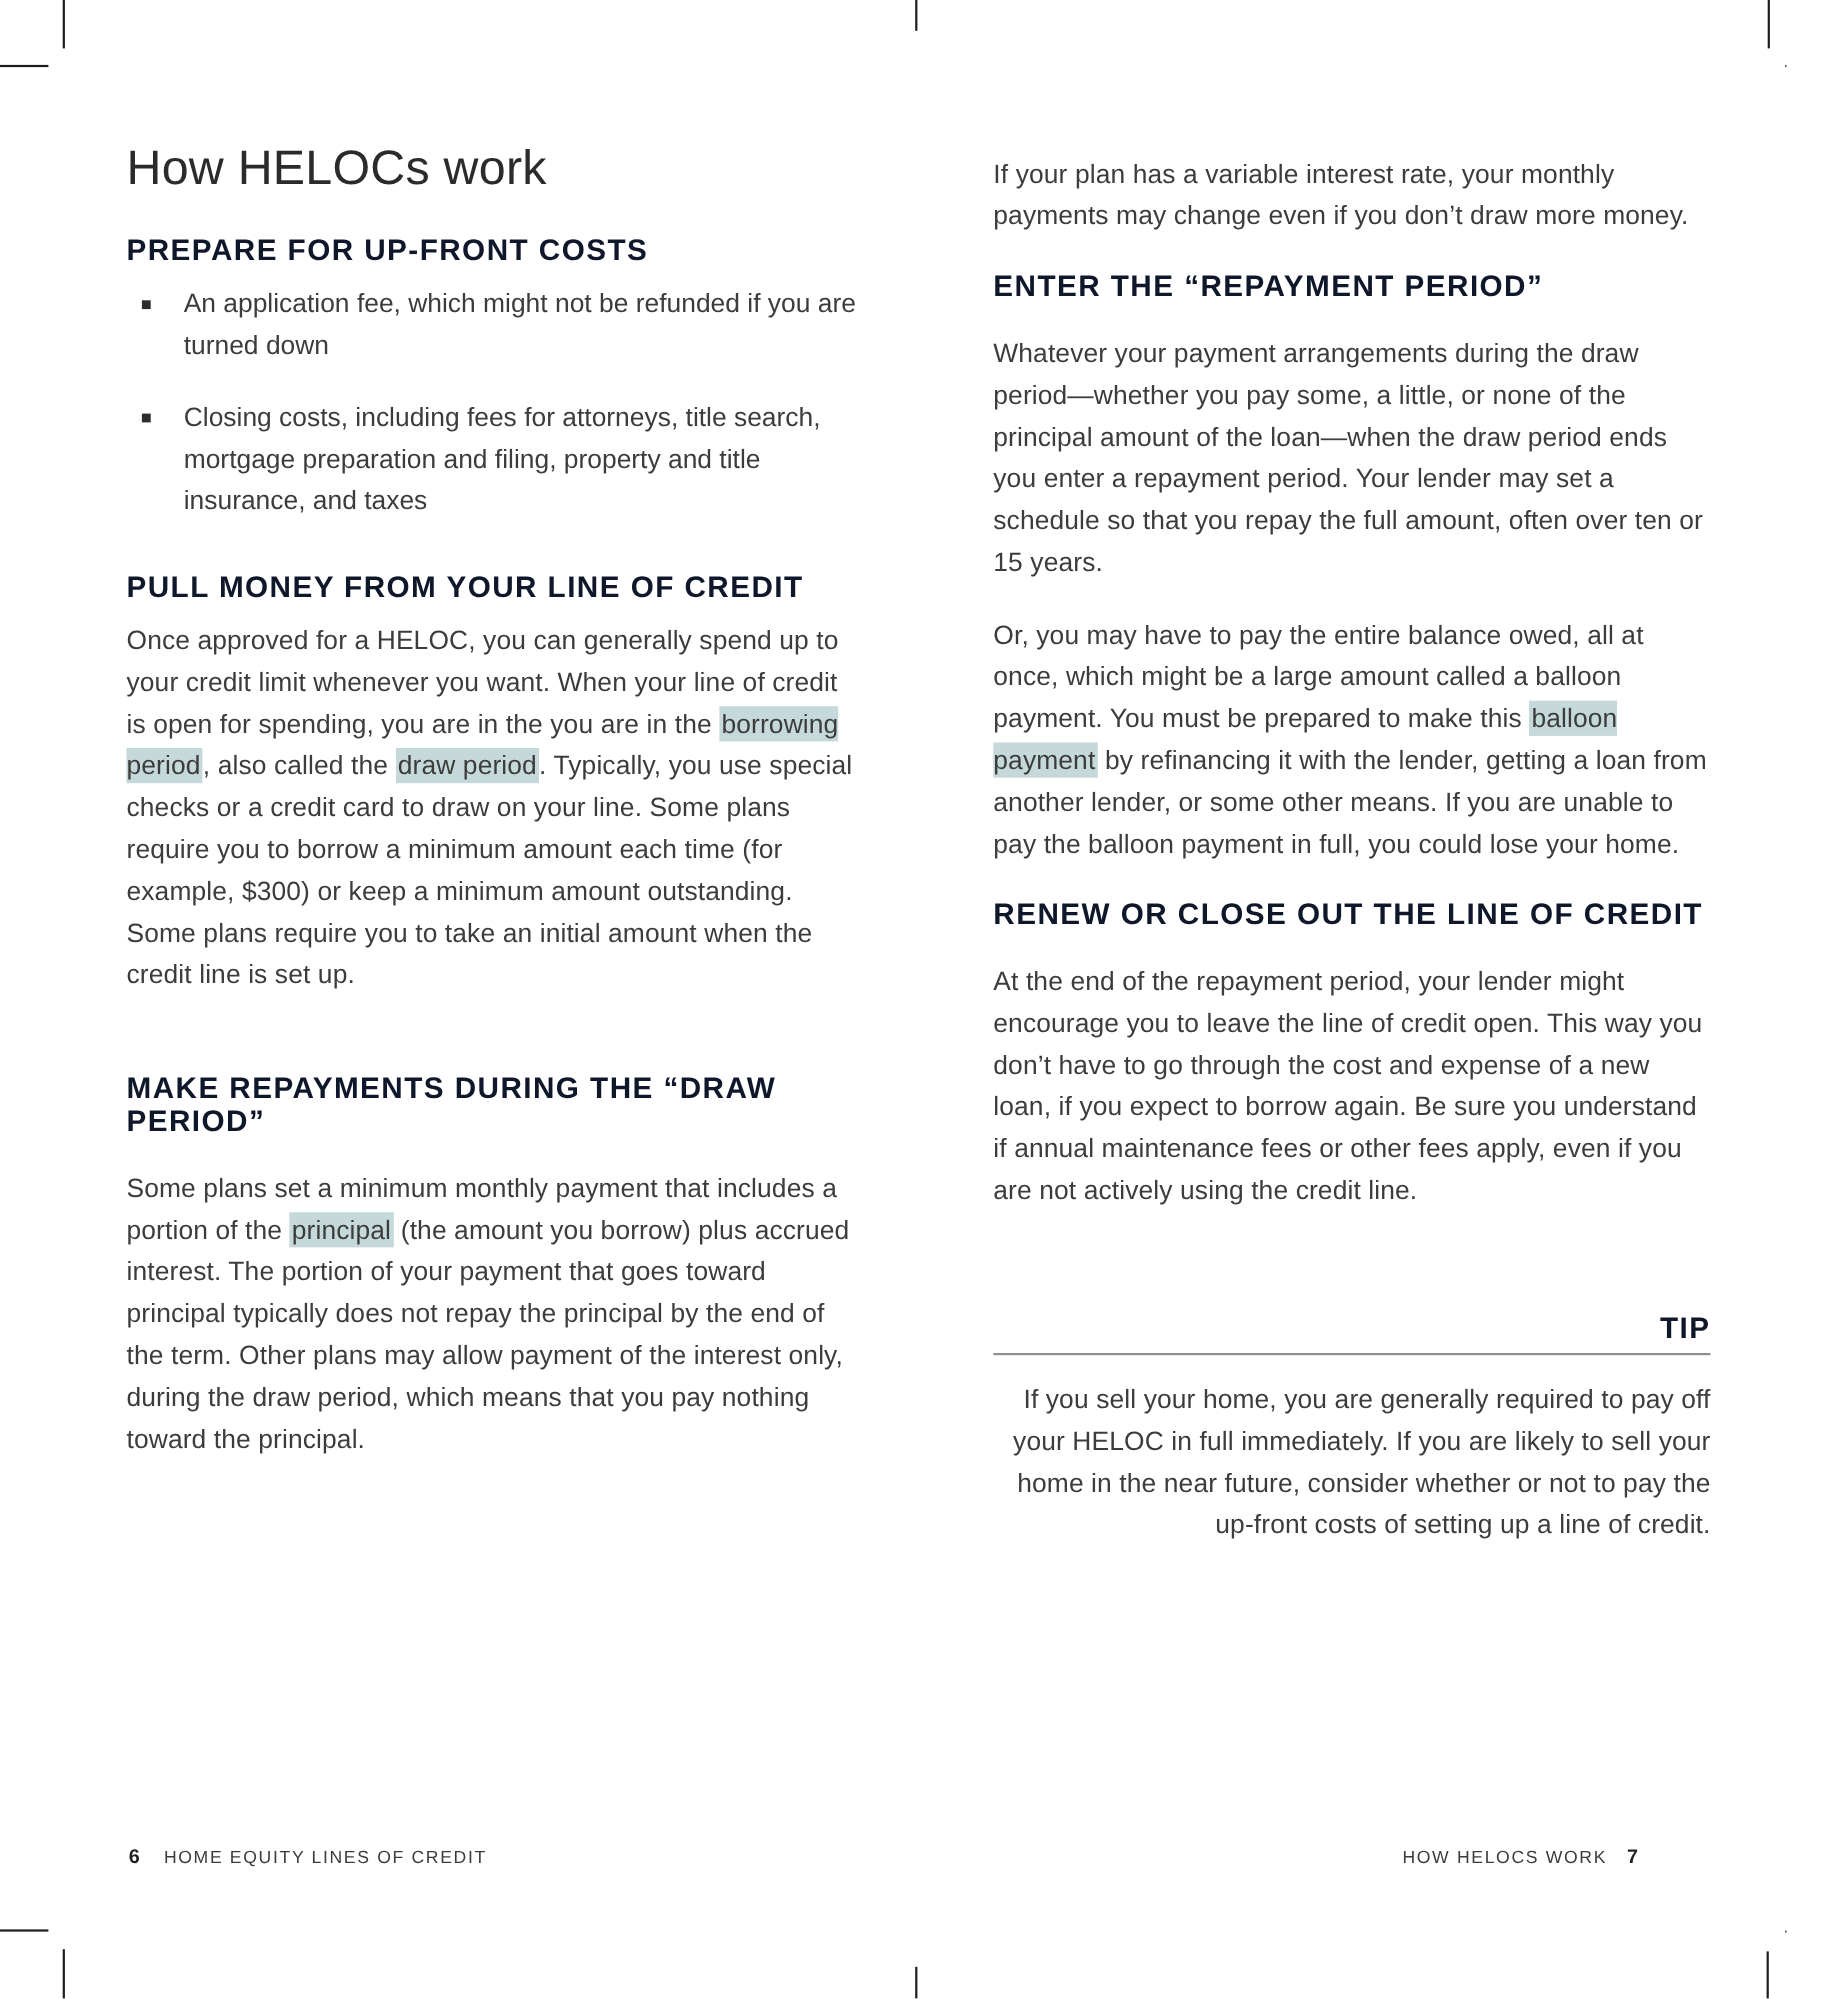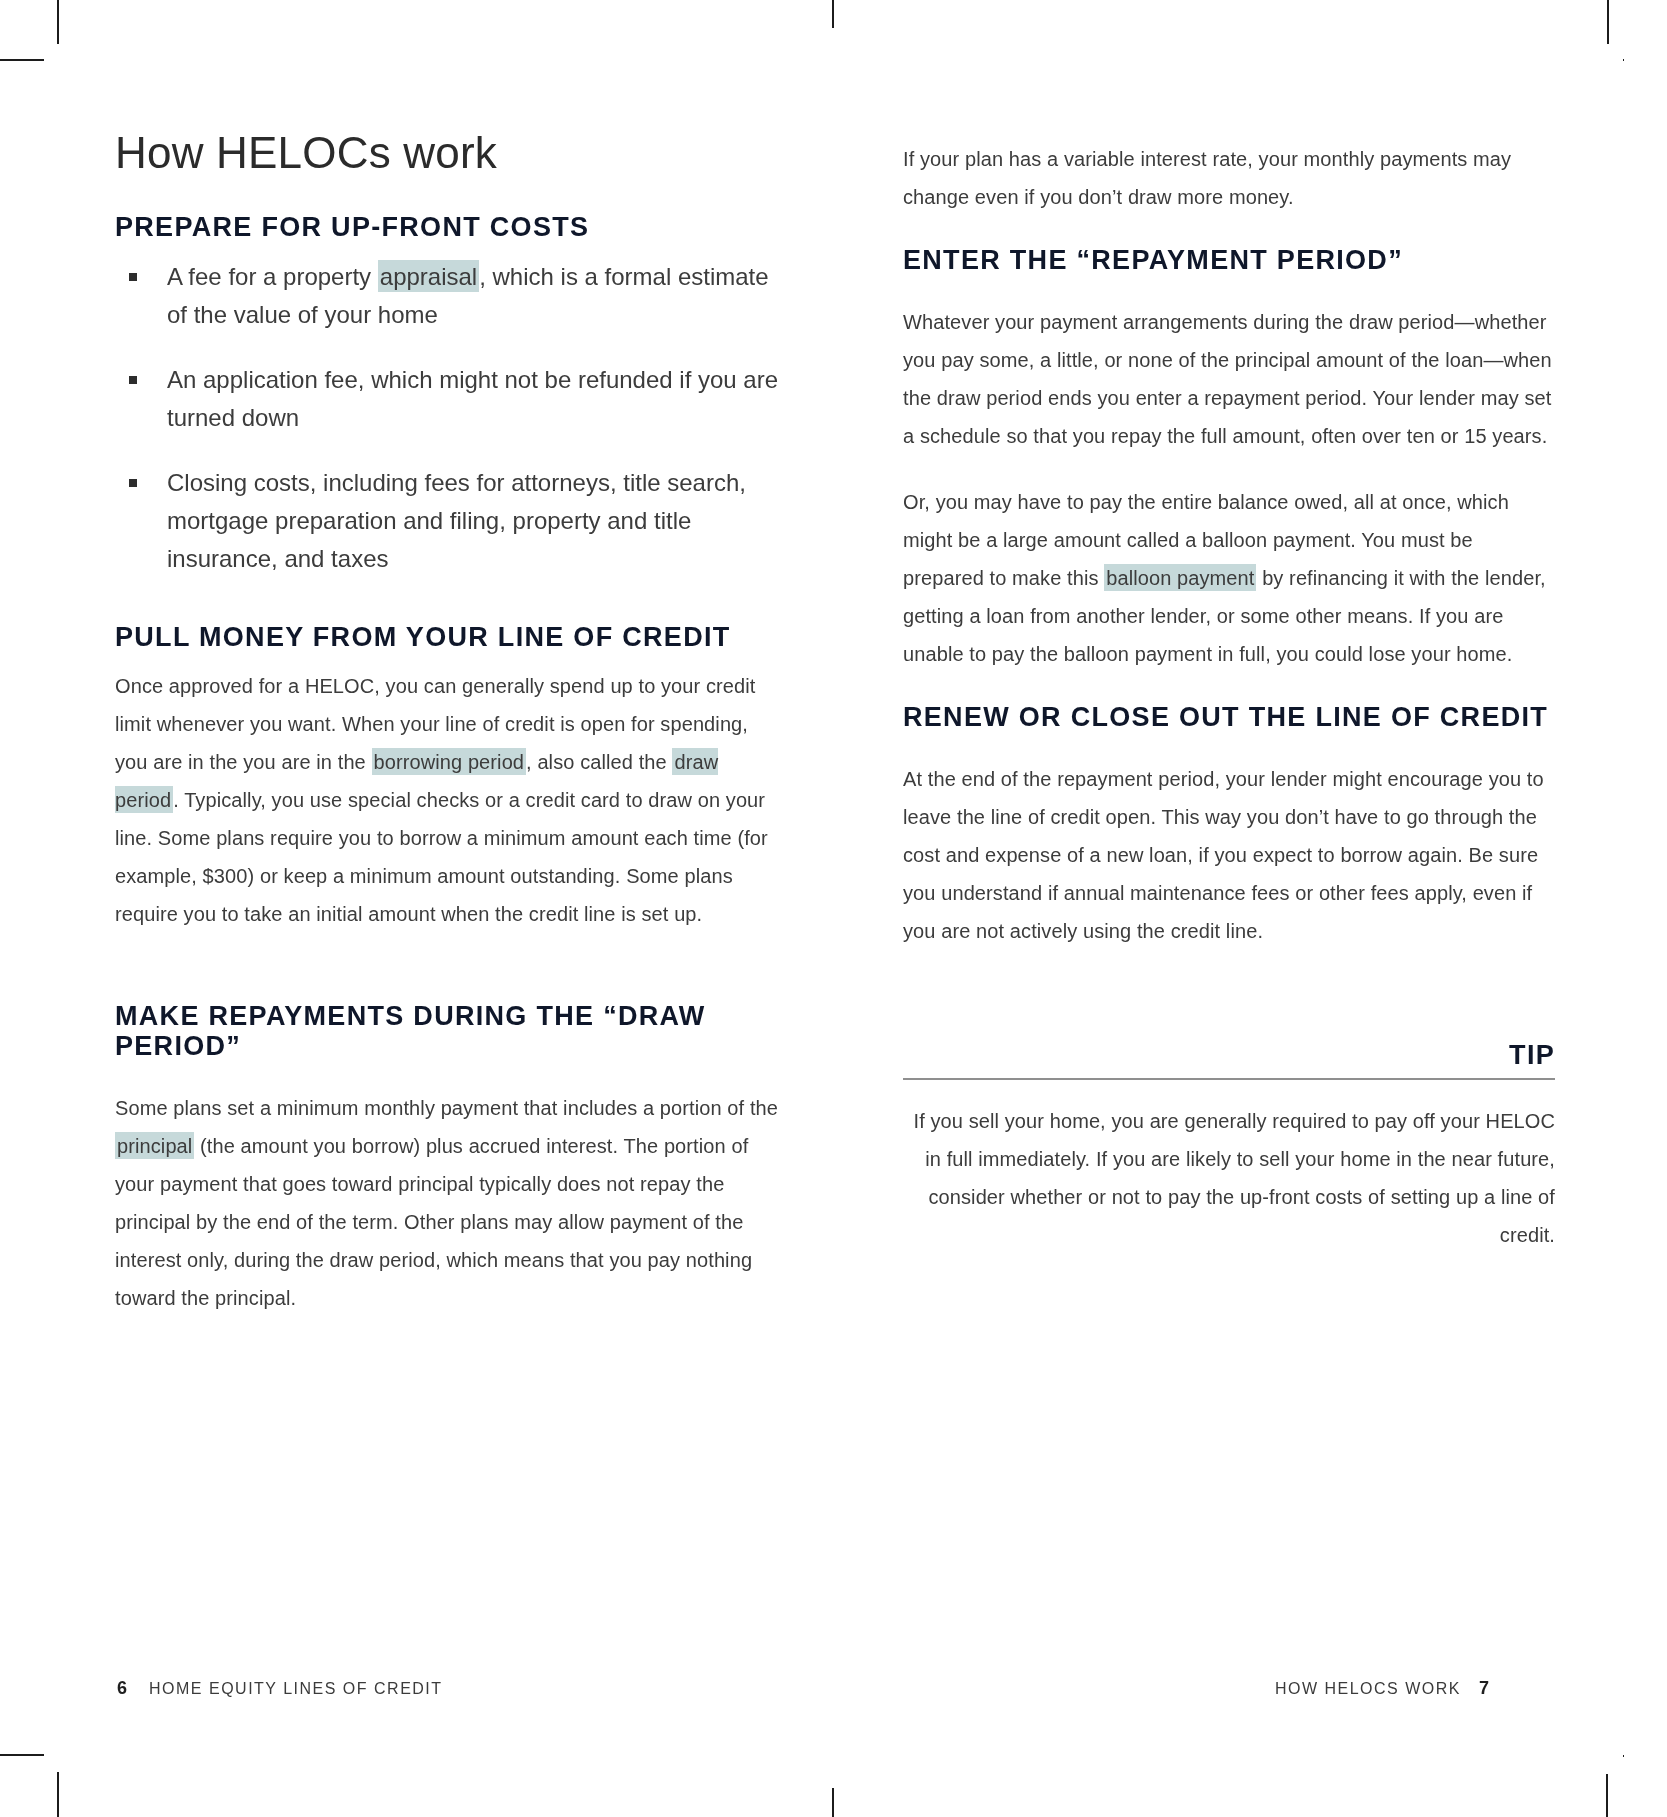--- a/index.html
+++ b/index.html
@@ -39,21 +39,21 @@
   .sec-heading{
     margin:0;
     font-size:27px;
     line-height:30px;
     font-weight:700;
     letter-spacing:1.3px;
     color:#0f172a;
   }
   .body-text{
     margin:0;
-    font-size:20px;
+    font-size:24px;
     line-height:38px;
     font-weight:400;
     color:#3c3c3c;
     letter-spacing:0.1px;
   }
   .hl{background:#c6d9da;padding:3px 2px 2px 2px;}
 
   .sp-15{margin-top:15px;}
   .sp-16{margin-top:28px;}
   .sp-28{margin-top:28px;}
@@ -125,24 +125,20 @@
   <div class="cm cm-br-v"></div>
 
   <div class="col col-left">
     <h1 class="page-title">How HELOCs work</h1>
 
     <h2 class="sec-heading sp-34">PREPARE FOR UP-FRONT COSTS</h2>
 
     <ul class="bullet-list">
       <li>
         <span class="blt"></span>
-        <span><span>A fee for a property </span><span class="hl">appraisal</span><span>, which is a formal estimate of the value of your home</span></span>
-      </li>
-      <li>
-        <span class="blt"></span>
         <span><span>An application fee, which might not be refunded if you are turned down</span></span>
       </li>
       <li>
         <span class="blt"></span>
         <span><span>Closing costs, including fees for attorneys, title search, mortgage preparation and filing, property and title insurance, and taxes</span></span>
       </li>
     </ul>
 
     <h2 class="sec-heading sp-44">PULL MONEY FROM YOUR LINE OF CREDIT</h2>
     <p class="body-text sp-15"><span>Once approved for a HELOC, you can generally spend up to your credit limit whenever you want. When your line of credit is open for spending, you are in the you are in the </span><span class="hl">borrowing period</span><span>, also called the </span><span class="hl">draw period</span><span>. Typically, you use special checks or a credit card to draw on your line. Some plans require you to borrow a minimum amount each time (for example, $300) or keep a minimum amount outstanding. Some plans require you to take an initial amount when the credit line is set up.</span></p>

